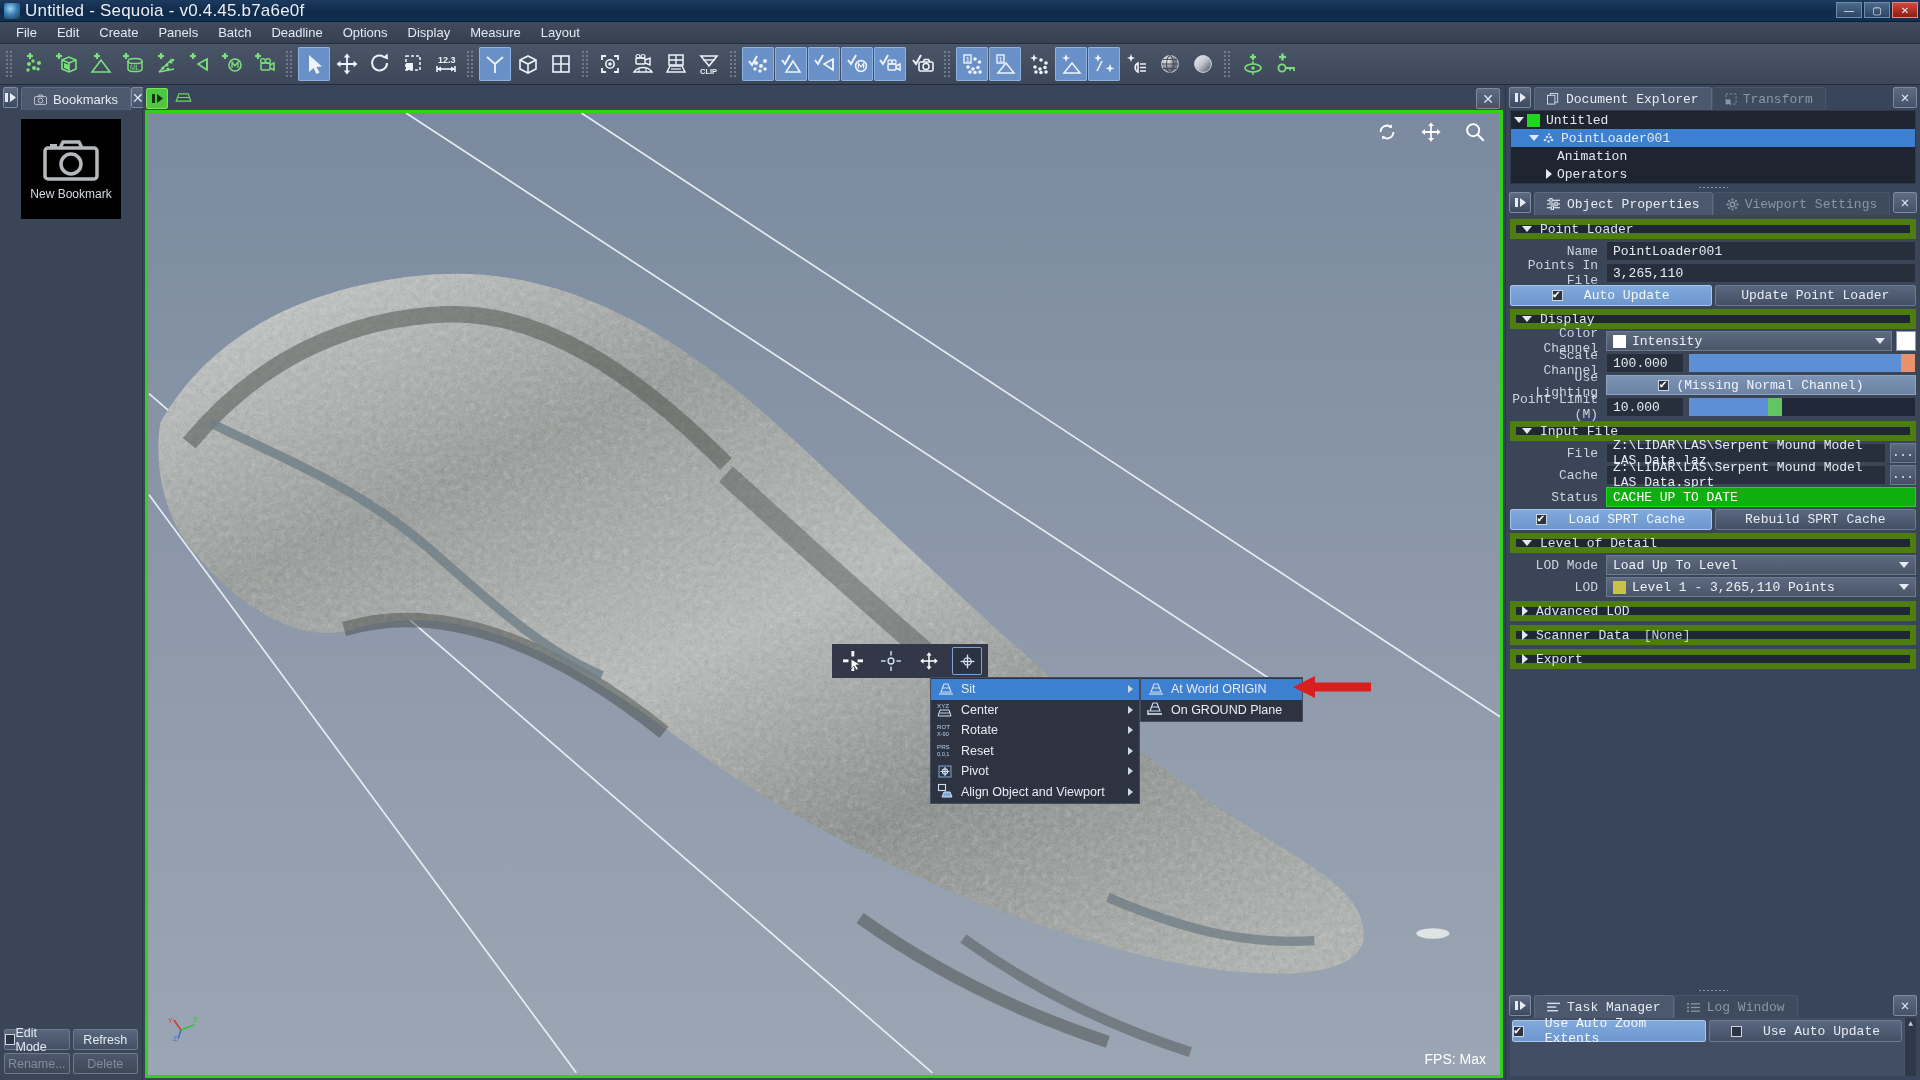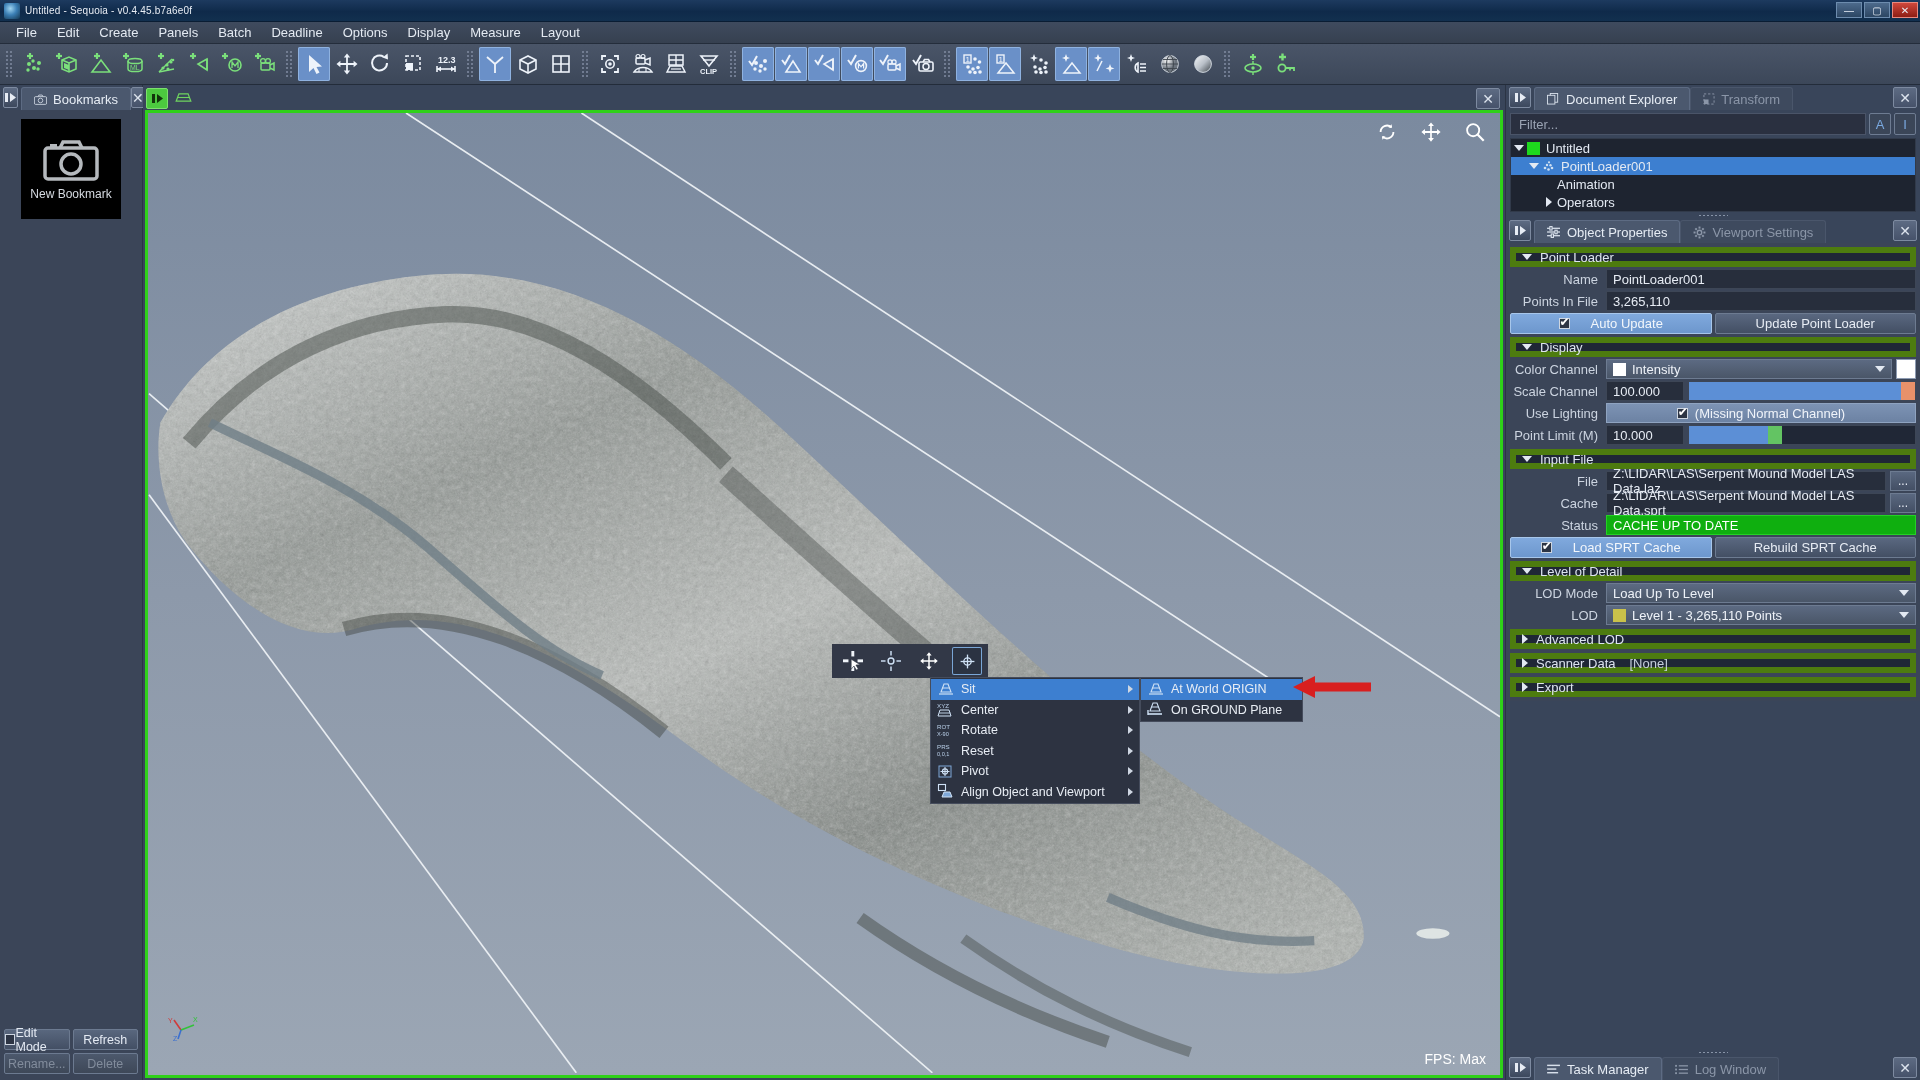--- a/index.html
+++ b/index.html
@@ -16,21 +16,21 @@
     height:22px; width:100%;
     background: linear-gradient(to bottom,#1d3a5f 0%, #0f2a4a 55%, #12304f 100%);
     display:flex; align-items:center; position:relative;
     border-bottom:1px solid #0a1d33;
   }
   #titlebar .tb-icon {
     width:16px;height:16px;margin:0 5px 0 4px;
     background:radial-gradient(circle at 40% 35%, #9fd4f0 0%, #3b7fb5 45%, #14364f 100%);
     border-radius:2px;
   }
-  #titlebar .tb-text { font-size:10px; color:#e9eef5; letter-spacing:.2px;}
+  #titlebar .tb-text { font-size:17px; color:#e9eef5; letter-spacing:.2px;}
   #titlebar .tb-btns { position:absolute; right:2px; top:2px; display:flex; gap:2px;}
   #titlebar .tb-btn {
     width:26px;height:16px; background:linear-gradient(to bottom,#4d6a8c,#2c4663);
     border:1px solid #6d8cae; display:flex;align-items:center;justify-content:center;
     font-size:10px; color:#e8eef5;
   }
   #titlebar .tb-btn.close { background:linear-gradient(to bottom,#d0483c,#8d1d14); border-color:#e8897f;}
   
   #menubar {
     height:22px; display:flex; align-items:center; padding-left:6px;
@@ -134,21 +134,21 @@
   .ctx-item .ci { width:20px;height:18px;display:flex;align-items:center;justify-content:center;}
   .ctx-item .arrow { position:absolute; right:6px; width:0;height:0;
     border-left:5px solid #cfd7e2; border-top:4px solid transparent;border-bottom:4px solid transparent;}
   #ctx-sub {
     position:absolute; left:992px; top:564px; width:163px; background:#2d3341;
     border:1px solid #454c5c; z-index:31; padding:1px 0;
   }
   #red-arrow { position:absolute; left:1145px; top:563px; z-index:40; }
   
   #right { width:415px; background:#39455a; display:flex;flex-direction:column;
-           border-left:1px solid #2b3444;}
+           border-left:1px solid #2b3444;font-family:Liberation Mono, monospace;}
   #filterbar { display:flex; padding:3px 4px; gap:3px; background:#39455a;}
   #filter-input {
     flex:1;height:22px;background:#2a3040;border:1px solid #4a5468;color:#9aa3b3;
     font-size:13px;padding:0 8px;display:flex;align-items:center;
   }
   .sq-btn { width:22px;height:22px;background:#3b4658;border:1px solid #6e7c92;border-radius:2px;
             display:flex;align-items:center;justify-content:center;color:#7aa9e0;font-size:13px;}
   #tree { background:#1e2430; margin:0 4px; border:1px solid #313a4a; }
   .tnode { display:flex; align-items:center; height:18px; font-size:13px; color:#e3e9f2; padding-left:0;}
   .tnode.sel { background:#3d7fd0; }
@@ -897,25 +897,20 @@
       <div class="ptab inactive">
         <svg width="12" height="12" viewBox="0 0 13 13">
             <rect x="1" y="1" width="11" height="11" fill="none" stroke="#8b96a8" stroke-dasharray="2.5 2"></rect>
             <rect x="1" y="7" width="5" height="5" fill="#8b96a8"></rect>
           </svg>
         <span>Transform</span>
       </div>
       <div class="ptab-close">✕</div>
     </div>
 
-    <div id="filterbar">
-      <div id="filter-input">Filter...</div>
-      <div class="sq-btn">A</div>
-      <div class="sq-btn">I</div>
-    </div>
 
     <div id="tree">
         <div class="tnode">
           <div style="width: 0px;"></div>
           <div class="tw">
             <span style="border-left:5px solid transparent;border-right:5px solid transparent;border-top:6px solid #e3e9f2;width:0;height:0;display:block"></span>
           </div>
           <div class="swatch" style="background: rgb(30, 216, 30);"></div>
           <span>Untitled</span>
         </div>
@@ -1147,15 +1142,30 @@
             <g stroke="#8b96a8" stroke-width="1.4">
                 <path d="M4 2h10"></path>
                 <path d="M4 6h10"></path>
                 <path d="M4 10h10"></path>
               </g>
           </svg>
           <span>Log Window</span>
         </div>
         <div class="ptab-close">✕</div>
       </div>
+      <div id="task-body">
+        <div id="task-rowbtns">
+            <div class="btn tbtn-wide blue">
+              <span class="cbx on"></span>
+              <span>Use Auto Zoom Extents</span>
+            </div>
+            <div class="btn tbtn-wide">
+              <span class="cbx"></span>
+              <span>Use Auto Update</span>
+            </div>
+          </div>
+        <div id="tm-scroll">
+          <div style="height:10px;display:flex;align-items:center;justify-content:center;color:#c4cdda;font-size:8px">▲</div>
+        </div>
+      </div>
     </div>
   </div>
 </div>
 
 </body></html>

